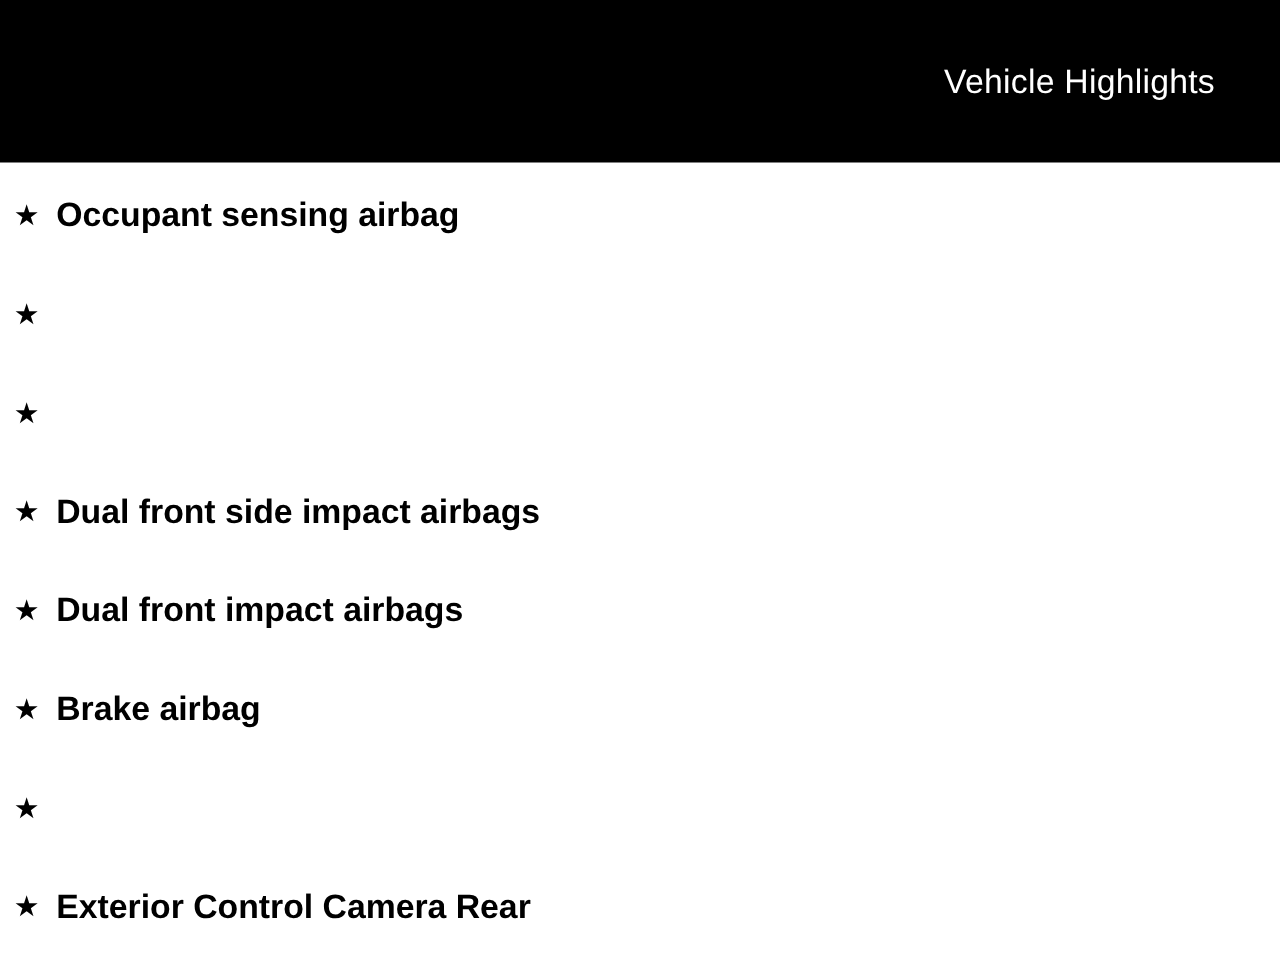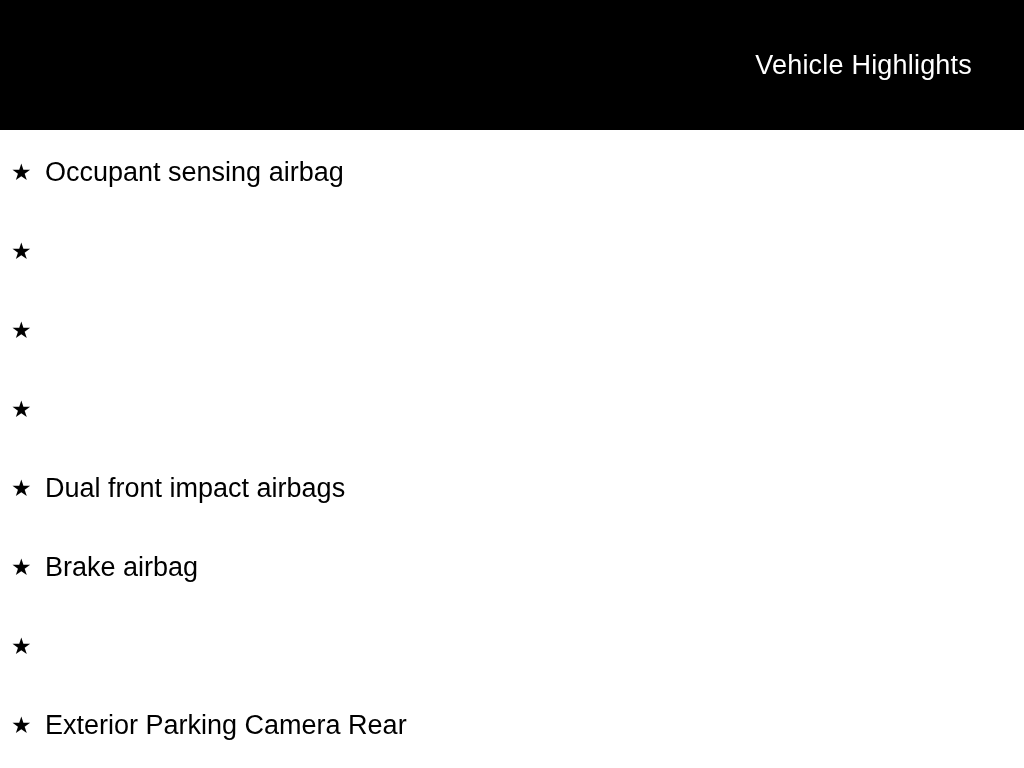--- a/index.html
+++ b/index.html
@@ -45,20 +45,21 @@
   .star-icon {
     width: 34px;
     flex: 0 0 34px;
     font-size: 23px;
     line-height: 33px;
     text-align: left;
     color: var(--list-text, #000000);
   }
   .highlight-label {
     white-space: nowrap;
+    font-weight: bold;
   }
 </style>
 </head>
 <body>
 
 <header class="header-bar">
   <span class="header-title">Vehicle Highlights</span>
 </header>
 
 <main>
@@ -68,30 +69,31 @@
       <span class="highlight-label">Occupant sensing airbag</span>
     </li>
     <li class="highlight-item">
       <span class="star-icon">★</span>
     </li>
     <li class="highlight-item">
       <span class="star-icon">★</span>
     </li>
     <li class="highlight-item">
       <span class="star-icon">★</span>
+      <span class="highlight-label">Dual front side impact airbags</span>
     </li>
     <li class="highlight-item">
       <span class="star-icon">★</span>
       <span class="highlight-label">Dual front impact airbags</span>
     </li>
     <li class="highlight-item">
       <span class="star-icon">★</span>
       <span class="highlight-label">Brake airbag</span>
     </li>
     <li class="highlight-item">
       <span class="star-icon">★</span>
     </li>
     <li class="highlight-item">
       <span class="star-icon">★</span>
-      <span class="highlight-label">Exterior Parking Camera Rear</span>
+      <span class="highlight-label">Exterior Control Camera Rear</span>
     </li>
   </ul>
 </main>
 
 </body></html>

